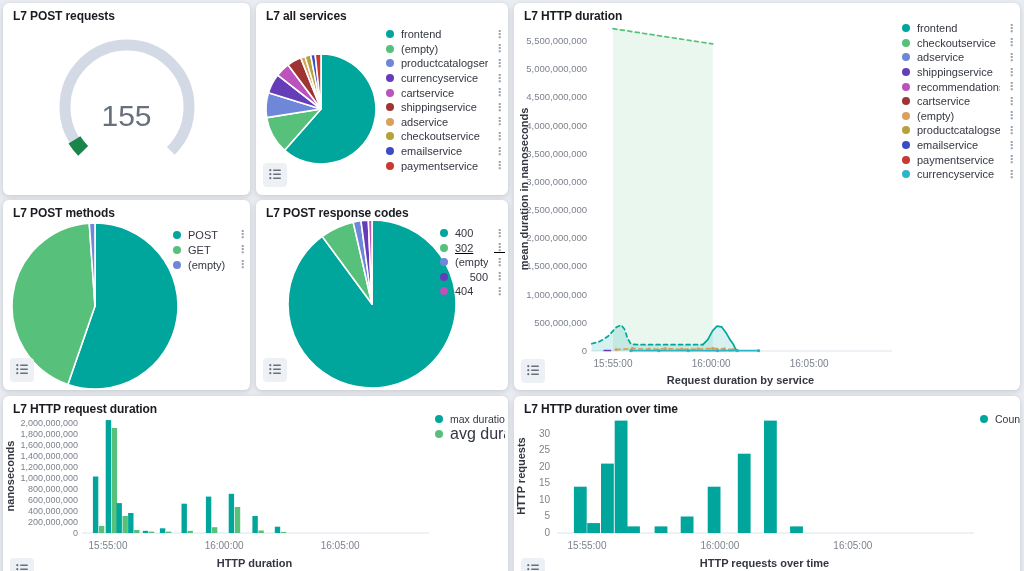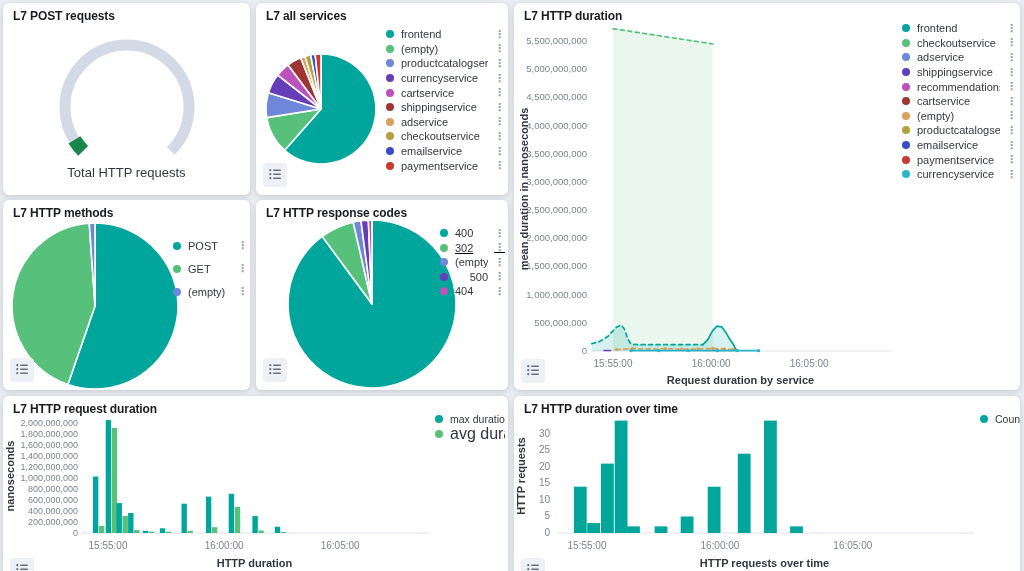--- a/index.html
+++ b/index.html
@@ -45,21 +45,21 @@
 </style>
 </head>
 <body>
 
 <div class="panel" id="p-gauge" style="left:3px;top:3px;width:247px;height:192px;">
   <div class="ptitle">L7 POST requests</div>
   <svg class="chart-svg" id="gauge-svg" width="247" height="192">
       <path d="M 80.16 147.84 A 62 62 0 1 1 167.84 147.84" fill="none" stroke="#d3dae6" stroke-width="11"></path>
       <path d="M 80.16 147.84 A 62 62 0 0 1 71.44 136.89" fill="none" stroke="#19854a" stroke-width="14"></path>
     </svg>
-  <div class="gauge-sub">Total HTTP requests</div>
+  <div class="gauge-value">155</div>
 </div>
 
 <div class="panel" id="p-services" style="left:256px;top:3px;width:252px;height:192px;">
   <div class="ptitle">L7 all services</div>
   <svg class="chart-svg" id="services-pie" width="252" height="192">
       <path d="M 65 106 L 65.00 51.00 A 55 55 0 1 1 28.63 147.26 Z" fill="#00a69b" stroke="#ffffff" stroke-width="1.6" stroke-linejoin="round"></path>
       <path d="M 65 106 L 28.63 147.26 A 55 55 0 0 1 10.68 114.60 Z" fill="#57c17b" stroke="#ffffff" stroke-width="1.6" stroke-linejoin="round"></path>
       <path d="M 65 106 L 10.68 114.60 A 55 55 0 0 1 12.48 89.66 Z" fill="#6f87d8" stroke="#ffffff" stroke-width="1.6" stroke-linejoin="round"></path>
       <path d="M 65 106 L 12.48 89.66 A 55 55 0 0 1 21.75 72.02 Z" fill="#663db8" stroke="#ffffff" stroke-width="1.6" stroke-linejoin="round"></path>
       <path d="M 65 106 L 21.75 72.02 A 55 55 0 0 1 32.12 61.91 Z" fill="#bc52bc" stroke="#ffffff" stroke-width="1.6" stroke-linejoin="round"></path>
@@ -243,27 +243,27 @@
           <rect x="4" y="1.5" width="8" height="1.6" rx="0.8" fill="#69707d"></rect>
           <circle cx="1.3" cy="6.2" r="1.1" fill="#69707d"></circle>
           <rect x="4" y="5.5" width="8" height="1.6" rx="0.8" fill="#69707d"></rect>
           <circle cx="1.3" cy="10.2" r="1.1" fill="#69707d"></circle>
           <rect x="4" y="9.5" width="8" height="1.6" rx="0.8" fill="#69707d"></rect>
         </svg></span>
     </button>
 </div>
 
 <div class="panel" id="p-methods" style="left:3px;top:200px;width:247px;height:190px;">
-  <div class="ptitle">L7 HTTP methods</div>
+  <div class="ptitle">L7 POST methods</div>
   <svg class="chart-svg" id="methods-pie" width="247" height="190">
       <path d="M 92 106 L 92.00 23.00 A 83 83 0 1 1 64.87 184.44 Z" fill="#00a69b" stroke="#ffffff" stroke-width="1.6" stroke-linejoin="round"></path>
       <path d="M 92 106 L 64.87 184.44 A 83 83 0 0 1 86.27 23.20 Z" fill="#57c17b" stroke="#ffffff" stroke-width="1.6" stroke-linejoin="round"></path>
       <path d="M 92 106 L 86.27 23.20 A 83 83 0 0 1 92.00 23.00 Z" fill="#6f87d8" stroke="#ffffff" stroke-width="1.6" stroke-linejoin="round"></path>
     </svg>
-  <div class="lg" id="methods-legend" style="left:170px;top:38px;width:72px;gap:8px;">
+  <div class="lg" id="methods-legend" style="left:170px;top:27px;width:72px;">
       <div class="lg-row" style="height: 15px;">
         <span class="lg-dot" style="background: rgb(0, 166, 155);"></span>
         <span class="lg-label" style="font-size: 11px;">POST</span>
         <span class="lg-menu">⋮</span>
       </div>
       <div class="lg-row" style="height: 15px;">
         <span class="lg-dot" style="background: rgb(87, 193, 123);"></span>
         <span class="lg-label" style="font-size: 11px;">GET</span>
         <span class="lg-menu">⋮</span>
       </div>
@@ -279,21 +279,21 @@
           <rect x="4" y="1.5" width="8" height="1.6" rx="0.8" fill="#69707d"></rect>
           <circle cx="1.3" cy="6.2" r="1.1" fill="#69707d"></circle>
           <rect x="4" y="5.5" width="8" height="1.6" rx="0.8" fill="#69707d"></rect>
           <circle cx="1.3" cy="10.2" r="1.1" fill="#69707d"></circle>
           <rect x="4" y="9.5" width="8" height="1.6" rx="0.8" fill="#69707d"></rect>
         </svg></span>
     </button>
 </div>
 
 <div class="panel" id="p-codes" style="left:256px;top:200px;width:252px;height:190px;">
-  <div class="ptitle">L7 HTTP response codes</div>
+  <div class="ptitle">L7 POST response codes</div>
   <svg class="chart-svg" id="codes-pie" width="252" height="190">
       <path d="M 116 104 L 116.00 20.00 A 84 84 0 1 1 66.20 36.35 Z" fill="#00a69b" stroke="#ffffff" stroke-width="1.6" stroke-linejoin="round"></path>
       <path d="M 116 104 L 66.20 36.35 A 84 84 0 0 1 97.16 22.14 Z" fill="#57c17b" stroke="#ffffff" stroke-width="1.6" stroke-linejoin="round"></path>
       <path d="M 116 104 L 97.16 22.14 A 84 84 0 0 1 104.95 20.73 Z" fill="#6f87d8" stroke="#ffffff" stroke-width="1.6" stroke-linejoin="round"></path>
       <path d="M 116 104 L 104.95 20.73 A 84 84 0 0 1 112.31 20.08 Z" fill="#663db8" stroke="#ffffff" stroke-width="1.6" stroke-linejoin="round"></path>
       <path d="M 116 104 L 112.31 20.08 A 84 84 0 0 1 116.00 20.00 Z" fill="#bc52bc" stroke="#ffffff" stroke-width="1.6" stroke-linejoin="round"></path>
     </svg>
   <div class="lg" id="codes-legend" style="left:184px;top:26px;width:62px;">
       <div class="lg-row" style="height: 14.5px;">
         <span class="lg-dot" style="background: rgb(0, 166, 155);"></span>

